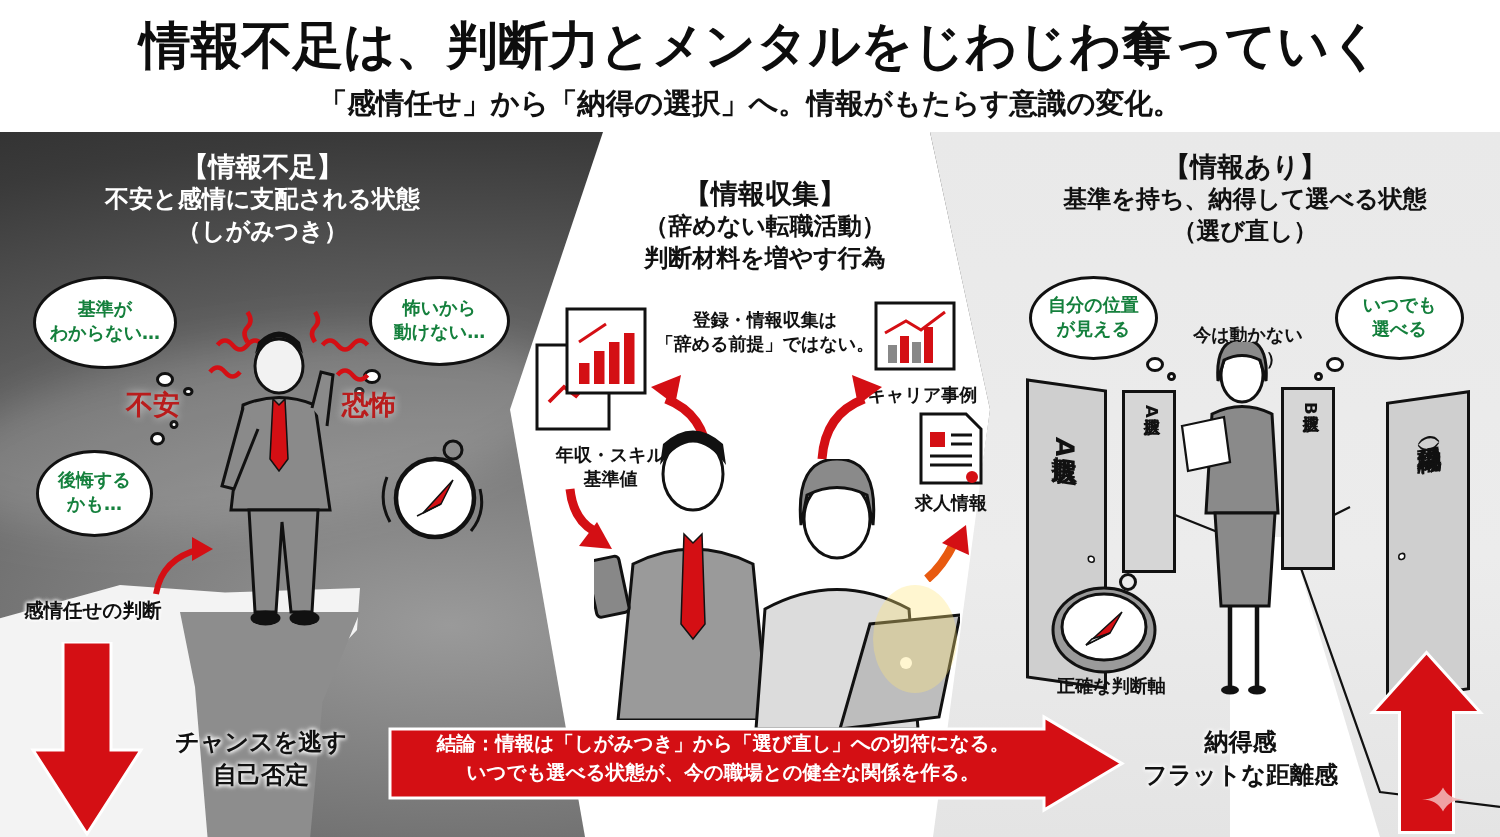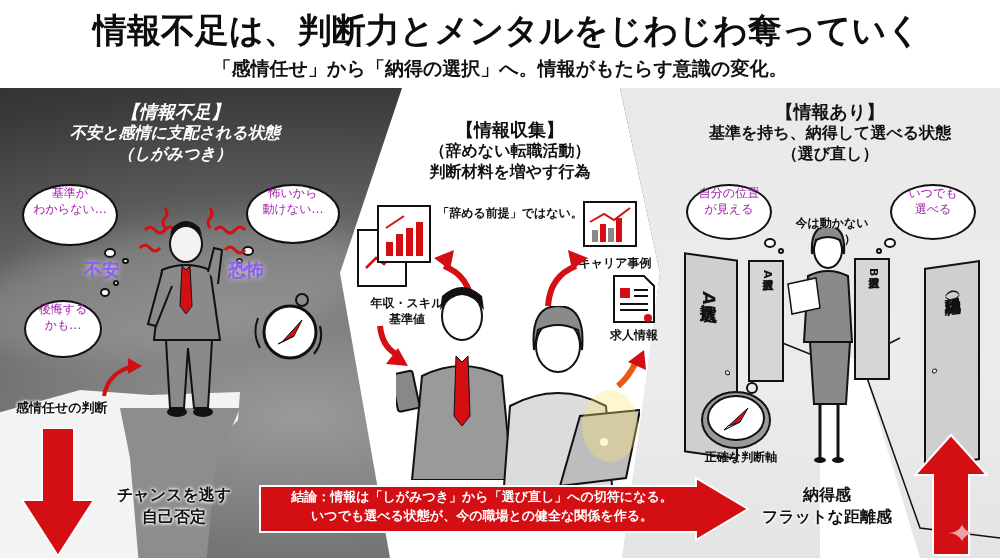--- a/index.html
+++ b/index.html
@@ -18,30 +18,30 @@
   .bg-right { position: absolute; inset: 0;
     clip-path: polygon(620px 0, 1000px 0, 1000px 470px, 620px 470px, 660px 185px);
     background: linear-gradient(180deg, #e9e9e9 0%, #ececec 60%, #e4e4e4 100%); }
   .bg-mid { position: absolute; inset: 0;
     clip-path: polygon(402px 0, 620px 0, 660px 185px, 622px 470px, 390px 470px, 340px 185px);
     background: #ffffff; }
 
   .panel-head { position: absolute; text-align: center; font-weight: bold; line-height: 1.28; }
   .panel-head .bracket { font-size: 18px; }
   .panel-head .line { font-size: 16px; }
-  .ph-left { left: 60px; top: 12px; width: 230px; color: #ffffff; font-style: italic; }
+  .ph-left { left: 60px; top: 12px; width: 230px; color: #ffffff; }
   .ph-mid { left: 400px; top: 30px; width: 220px; color: #111; }
   .ph-right { left: 680px; top: 12px; width: 300px; color: #111; }
 
   .bubble { position: absolute; background: #fff; border: 2px solid #111; border-radius: 50%;
-    display: flex; justify-content: center; text-align: center;
-    font-size: 12px; font-weight: normal; line-height: 1.3; color: #a21caf; }
+    display: flex; align-items: center; justify-content: center; text-align: center;
+    font-size: 12px; font-weight: bold; line-height: 1.3; color: #15803d; }
   .dot { position: absolute; background: #fff; border: 2px solid #111; border-radius: 50%; }
 
-  .emo { position: absolute; color: #8b5cf6; font-weight: bold; font-size: 18px;
+  .emo { position: absolute; color: #b91c1c; font-weight: bold; font-size: 18px;
     text-shadow: 0 0 6px rgba(255,255,255,0.7); }
 
   .label { position: absolute; font-weight: bold; font-size: 12px; color: #111; text-align: center; line-height: 1.3; }
   .label.white-halo { text-shadow: 0 0 3px #fff, 0 0 3px #fff, 0 0 3px #fff; }
 
   .big-caption { position: absolute; font-weight: bold; text-align: center; line-height: 1.35; color: #111;
     text-shadow: 0 0 3px #fff, 0 0 3px #fff, 0 0 4px #fff; }
 
   .cliff { position: absolute; left: -10px; top: 292px; width: 360px; height: 200px;
     background: #f3f3f3; clip-path: polygon(0 35px, 90px 10px, 160px 15px, 250px 12px, 248px 40px, 215px 75px, 205px 190px, 0 190px); }
@@ -146,20 +146,21 @@
     <div>チャンスを逃す</div>
     <div>自己否定</div>
   </div>
 
   <div class="panel-head ph-mid">
     <div class="bracket">【情報収集】</div>
     <div class="line">（辞めない転職活動）</div>
     <div class="line">判断材料を増やす行為</div>
   </div>
   <div class="label" style="left:420px;top:118px;width:180px;font-size:12px;">
+    <div>登録・情報収集は</div>
     <div>「辞める前提」ではない。</div>
   </div>
 
   <svg class="fig" style="left:356px;top:114px;" width="80" height="90">
     <rect x="2" y="28" width="48" height="56" fill="#fff" stroke="#111" stroke-width="2"></rect>
     <path d="M10 66 l10 -10 8 6 14 -16" stroke="#d40f14" stroke-width="2.5" fill="none"></path>
     <rect x="22" y="4" width="52" height="56" fill="#fff" stroke="#111" stroke-width="2"></rect>
     <rect x="30" y="40" width="7" height="14" fill="#d40f14"></rect>
     <rect x="40" y="32" width="7" height="22" fill="#d40f14"></rect>
     <rect x="50" y="26" width="7" height="28" fill="#d40f14"></rect>

